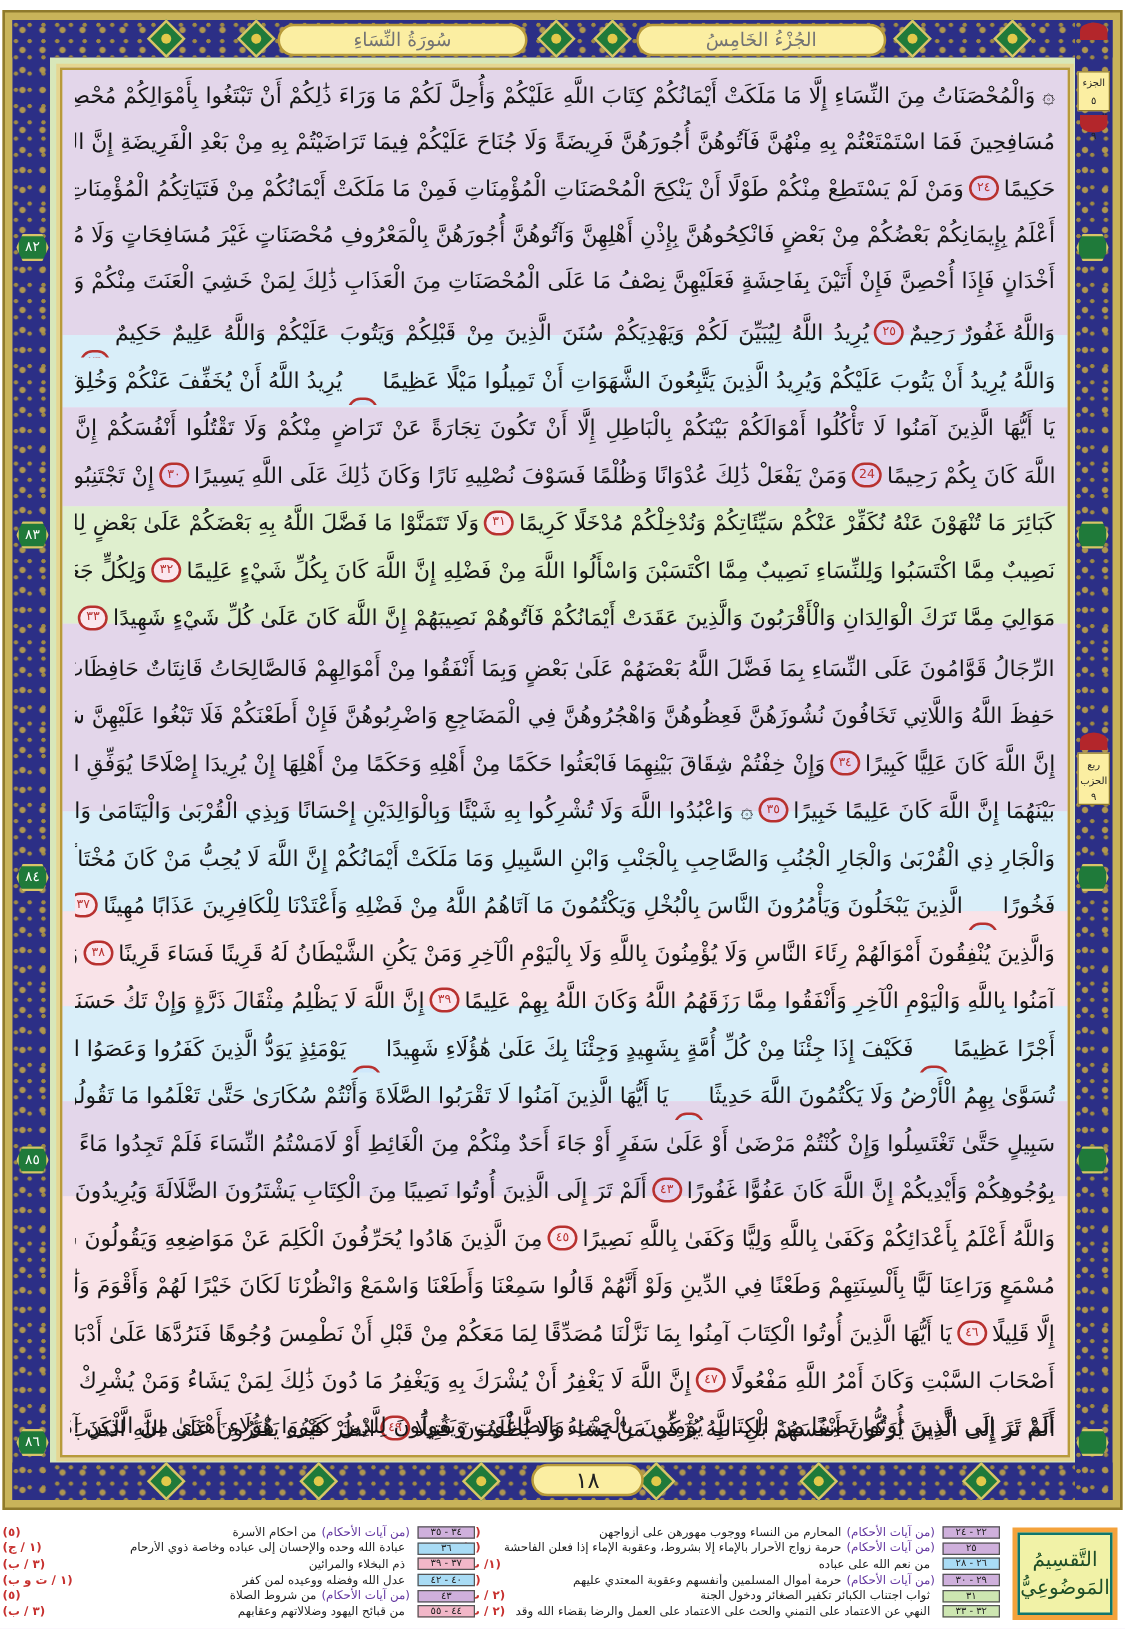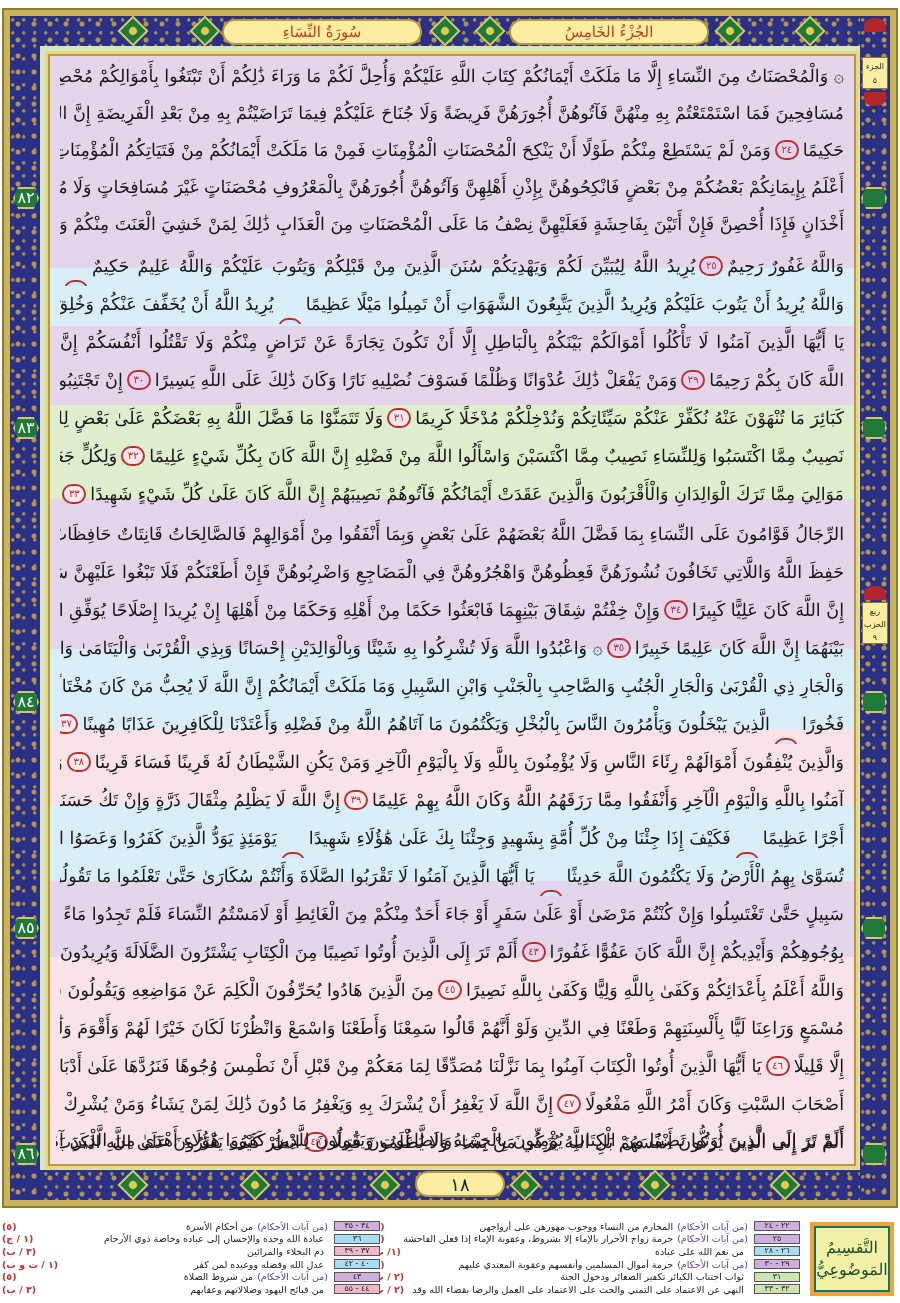--- a/index.html
+++ b/index.html
@@ -12,44 +12,44 @@
   .band-top { left: 6px; right: 6px; top: 6px; height: 30px; }
   .band-bottom { left: 6px; right: 6px; bottom: 6px; height: 30px; }
   .band-left { left: 6px; top: 6px; bottom: 6px; width: 30px; }
   .band-right { right: 6px; top: 6px; bottom: 6px; width: 30px; }
   .band-pattern { position: absolute; inset: 0;
      background-image: radial-gradient(circle at 50% 50%, #c6a946 0 2px, transparent 3px), radial-gradient(circle at 25% 30%, #b59a3a 0 1.5px, transparent 2px);
      background-size: 16px 16px, 11px 13px; opacity: .85; }
   .tile { position: absolute; width: 22px; height: 22px; background: #1f7a3a; border: 2px solid #d8c468; transform: rotate(45deg); }
   .tile-dot { position:absolute; left:50%; top:50%; width:8px; height:8px; margin:-4px 0 0 -4px; border-radius:50%; background:#e2c94b; }
 
-  .header-cartouche { position: absolute; top: 9px; height: 26px; background: #fbeea2; border: 2px solid #b89a3a; border-radius: 14px; display:flex; align-items:center; justify-content:center; font-family: "DejaVu Serif", serif; font-size: 15px; color:#c2410c; direction: rtl; }
+  .header-cartouche { position: absolute; top: 9px; height: 26px; background: #fbeea2; border: 2px solid #b89a3a; border-radius: 14px; display:flex; align-items:center; justify-content:center; font-family: "DejaVu Serif", serif; font-size: 15px; color:#737373; direction: rtl; }
   .cartouche-surah { left: 218px; width: 200px; }
   .cartouche-juz { left: 505px; width: 200px; }
-  .footer-cartouche { position: absolute; bottom: 9px; left: 411px; width: 90px; height: 26px; background: #fbeea2; border: 2px solid #b89a3a; border-radius: 14px; display:flex; align-items:center; justify-content:center; font-family: "DejaVu Serif", serif; font-size: 18px; color:#222; }
+  .footer-cartouche { position: absolute; bottom: 9px; left: 421px; width: 90px; height: 26px; background: #fbeea2; border: 2px solid #b89a3a; border-radius: 14px; display:flex; align-items:center; justify-content:center; font-family: "DejaVu Serif", serif; font-size: 18px; color:#222; }
 
   
   .content { position: absolute; left: 44px; top: 44px; width: 808px; height: 1112px; background: #eddff0; border: 2px solid #b89a3a; box-shadow: 0 0 0 3px #e5d691; overflow: hidden; }
   .seg { position: absolute; left: 0; right: 0; }
   .seg-purple { background: #e3d6ea; }
   .seg-blue { background: #d9eef9; }
   .seg-green { background: #dfefce; }
   .seg-pink { background: #f9e3e8; }
 
   .line { position: absolute; left: 10px; right: 10px; height: 40px; display: flex; align-items: center; justify-content: space-between; direction: rtl; font-family: "DejaVu Serif", serif; font-size: 17.5px; color: #161616; white-space: nowrap; overflow: hidden; letter-spacing: .1px; }
   .line .txt { flex: 1; text-align: justify; text-align-last: justify; }
   .ayah { display:inline-block; min-width: 24px; height: 20px; border-radius: 10px; background: #fbe7ee; border: 2px solid #b8312f; color:#b8312f; font-size: 10px; line-height: 16px; text-align:center; margin: 0 4px; padding: 0 2px; font-family: "DejaVu Sans", sans-serif; vertical-align: middle; }
   .ayah.blue { background:#cfe8fb;margin-top:48px; }
   .ayah.purple { background:#e5d3ef; }
 
   
   .juz-box { position: absolute; right: 8px; top: 47px; width: 26px; height: 32px; background: #fbeea2; border: 1px solid #8f7a2c; font-size: 8px; text-align:center; line-height: 14px; color:#222; direction: rtl; padding-top: 2px; }
   .rub-box { position: absolute; right: 8px; top: 592px; width: 26px; height: 42px; background: #fbeea2; border: 1px solid #8f7a2c; font-size: 8px; text-align:center; line-height: 13px; color:#222; direction: rtl; padding-top: 2px; }
   .crown { position:absolute; right:10px; width: 22px; height: 14px; background: #b3262b; border-radius: 50% 50% 0 0; }
-  .page-num-tile { position:absolute; left: 9px; width: 26px; height: 22px; background:#1f7a3a; border:2px solid #d8c468; color:#fff; font-size: 16px; text-align:center; line-height: 18px; clip-path: polygon(20% 0,80% 0,100% 50%,80% 100%,20% 100%,0 50%); }
+  .page-num-tile { position:absolute; left: 9px; width: 26px; height: 22px; background:#1f7a3a; border:2px solid #d8c468; color:#fff; font-size: 11px; text-align:center; line-height: 18px; clip-path: polygon(20% 0,80% 0,100% 50%,80% 100%,20% 100%,0 50%); }
   .page-num-right { left: auto; right: 9px; }
 
   
   .footer-index { position: absolute; left: 0; top: 1216px; width: 900px; height: 84px; font-family: "DejaVu Sans", sans-serif; direction: rtl; }
   .index-logo { position: absolute; right: 6px; top: 6px; width: 84px; height: 74px; background: #f4a23b; padding: 4px; }
   .index-logo-inner { width: 100%; height: 100%; background: #f1f2a7; border: 2px solid #0f766e; display:flex; flex-direction: column; align-items:center; justify-content:center; font-family: "DejaVu Serif", serif; font-size: 16px; color:#1e4e27; line-height: 22px; }
   .index-col { position: absolute; top: 4px; display:flex; flex-direction: column; gap: 0; }
   .index-col-right { right: 100px; width: 430px; }
   .index-col-left { right: 520px; width: 378px; }
   .idx-row { display:flex; align-items:center; height: 12.6px; font-size: 9.5px; color:#222; white-space: nowrap; }
@@ -187,21 +187,21 @@
     <div class="line" style="top:228px">
         <span class="txt">وَاللَّهُ يُرِيدُ أَنْ يَتُوبَ عَلَيْكُمْ وَيُرِيدُ الَّذِينَ يَتَّبِعُونَ الشَّهَوَاتِ أَنْ تَمِيلُوا مَيْلًا عَظِيمًا</span>
         <span class="ayah blue">٢٧</span>
         <span>يُرِيدُ اللَّهُ أَنْ يُخَفِّفَ عَنْكُمْ وَخُلِقَ الْإِنْسَانُ ضَعِيفًا</span>
       </div>
     <div class="line" style="top:266px">
         <span class="txt">يَا أَيُّهَا الَّذِينَ آمَنُوا لَا تَأْكُلُوا أَمْوَالَكُمْ بَيْنَكُمْ بِالْبَاطِلِ إِلَّا أَنْ تَكُونَ تِجَارَةً عَنْ تَرَاضٍ مِنْكُمْ وَلَا تَقْتُلُوا أَنْفُسَكُمْ إِنَّ</span>
       </div>
     <div class="line" style="top:304px">
         <span>اللَّهَ كَانَ بِكُمْ رَحِيمًا</span>
-        <span class="ayah purple">٢٩</span>
+        <span class="ayah purple">24</span>
         <span class="txt">وَمَنْ يَفْعَلْ ذَٰلِكَ عُدْوَانًا وَظُلْمًا فَسَوْفَ نُصْلِيهِ نَارًا وَكَانَ ذَٰلِكَ عَلَى اللَّهِ يَسِيرًا</span>
         <span class="ayah purple">٣٠</span>
         <span>إِنْ تَجْتَنِبُوا</span>
       </div>
     <div class="line" style="top:342px">
         <span class="txt">كَبَائِرَ مَا تُنْهَوْنَ عَنْهُ نُكَفِّرْ عَنْكُمْ سَيِّئَاتِكُمْ وَنُدْخِلْكُمْ مُدْخَلًا كَرِيمًا</span>
         <span class="ayah">٣١</span>
         <span>وَلَا تَتَمَنَّوْا مَا فَضَّلَ اللَّهُ بِهِ بَعْضَكُمْ عَلَىٰ بَعْضٍ لِلرِّجَالِ</span>
       </div>
     <div class="line" style="top:380px">

